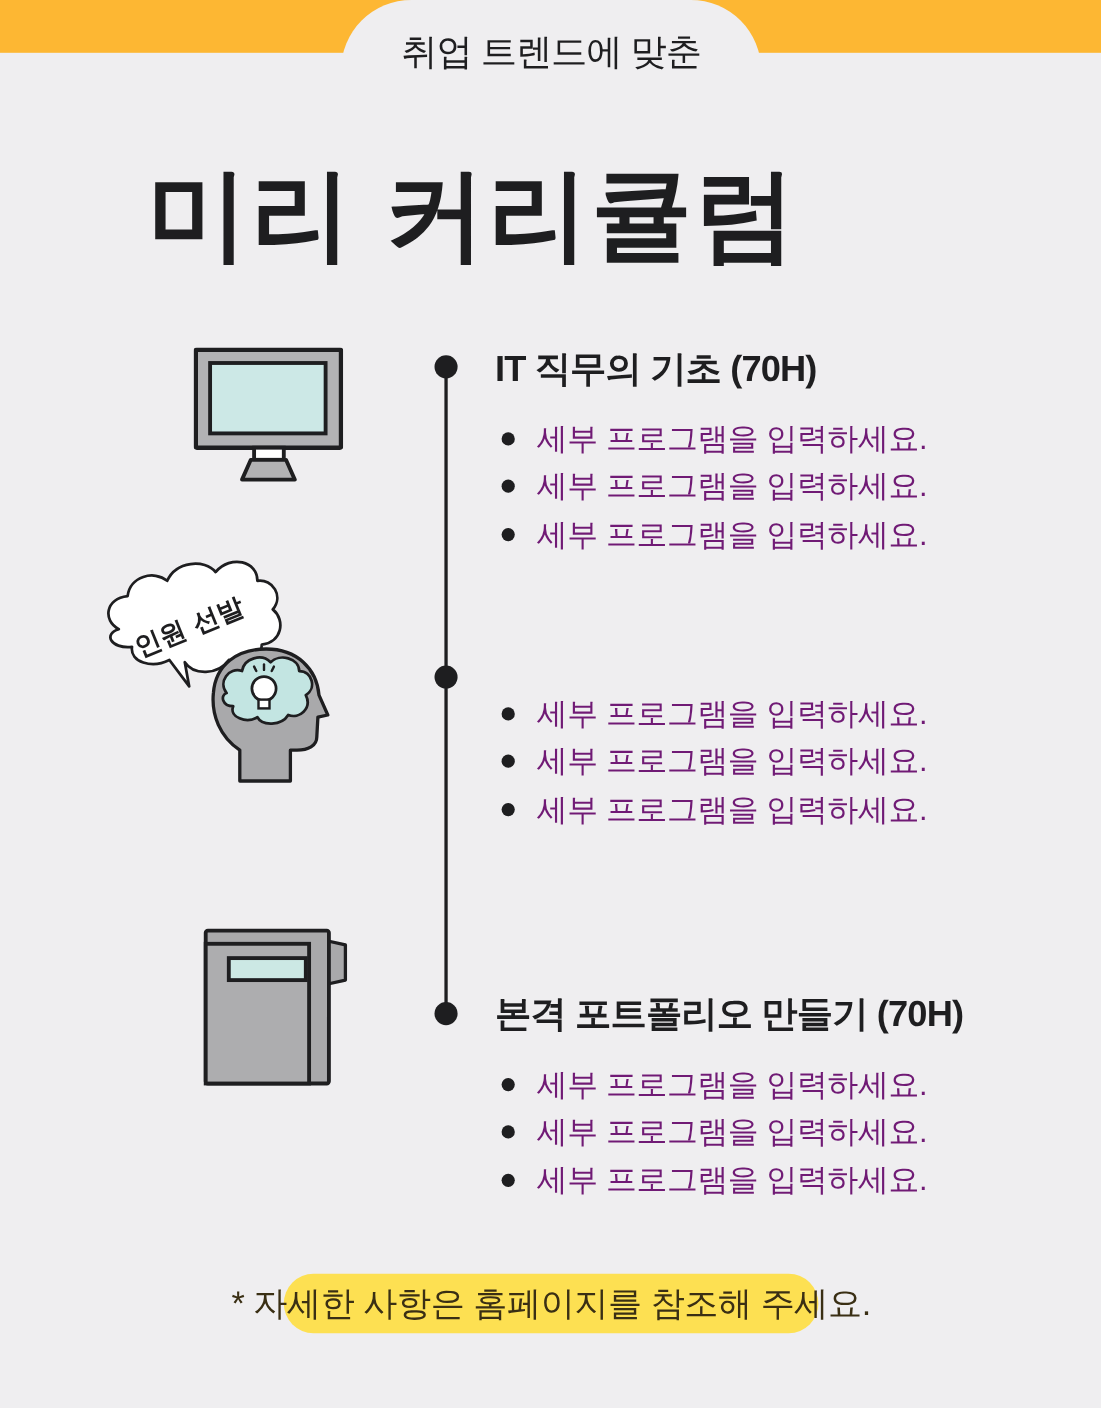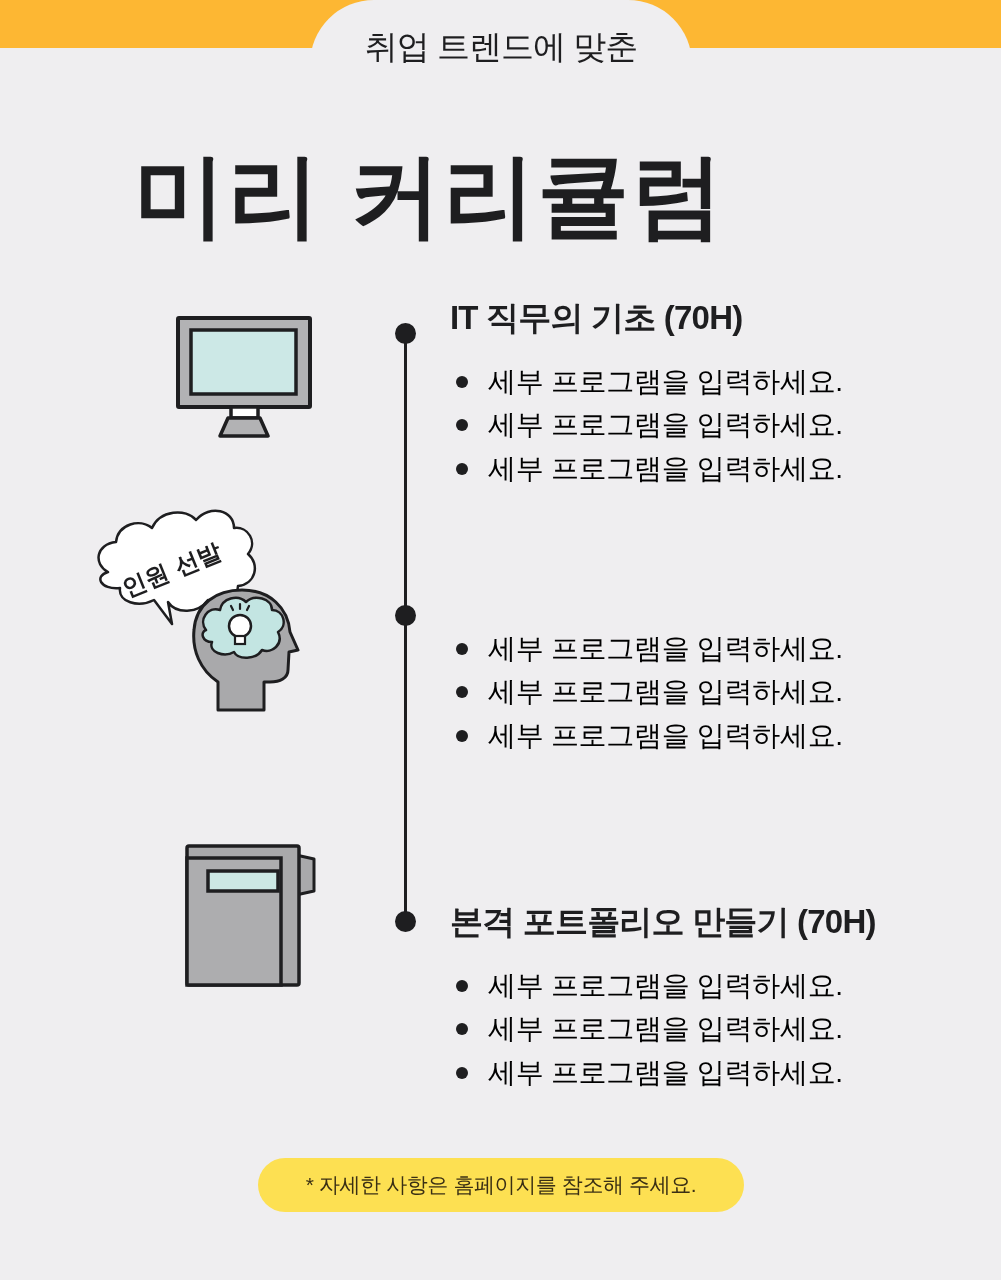--- a/index.html
+++ b/index.html
@@ -41,55 +41,55 @@
   .section {
     position: absolute; left: 450px;
   }
   .section-title {
     font-size: 33px; font-weight: 700; letter-spacing: -0.8px; color: #1e1e20;
     line-height: 40px; white-space: nowrap;
   }
   .items { list-style: none; margin-top: 22px; }
   .item {
     display: flex; align-items: center; height: 43.5px;
-    font-size: 28px; color: #000000; letter-spacing: -0.3px; white-space: nowrap;
+    font-size: 28px; color: #701a75; letter-spacing: -0.3px; white-space: nowrap;
   }
   .bullet {
     display: inline-block; width: 12px; height: 12px; border-radius: 50%;
     background: #1e1e20; margin-left: 6px; margin-right: 20px; flex: none;
   }
   .icon { position: absolute; }
   .footer-pill {
     position: absolute; left: 258px; top: 1158px; width: 486px; height: 54px;
     border-radius: 27px; background: #fde052;
     display: flex; align-items: center; justify-content: center;
   }
   .footer-text {
-    font-size: 21px; color: #3a2f14; letter-spacing: -0.4px; white-space: nowrap;
+    font-size: 31px; color: #3a2f14; letter-spacing: -0.4px; white-space: nowrap;
   }
   .bubble-text {
     font-family: "DejaVu Sans", sans-serif; font-size: 24px; font-weight: 700;
   }
 </style>
 </head>
 <body>
 
 <div class="top-band"></div>
 <div class="top-tab">
   <span class="subtitle">취업 트렌드에 맞춘</span>
 </div>
 
 <h1 class="main-title">미리 커리큘럼</h1>
 
 <div class="timeline-line"></div>
 <div class="dot" style="top:323px;"></div>
 <div class="dot" style="top:605px;"></div>
 <div class="dot" style="top:911px;"></div>
 
-<div class="section" style="top:298px;">
+<div class="section" style="top:315px;">
   <div class="section-title">IT 직무의 기초 (70H)</div>
   <ul class="items">
     <li class="item">
         <span class="bullet"></span>
         <span>세부 프로그램을 입력하세요.</span>
       </li>
     <li class="item">
         <span class="bullet"></span>
         <span>세부 프로그램을 입력하세요.</span>
       </li>

